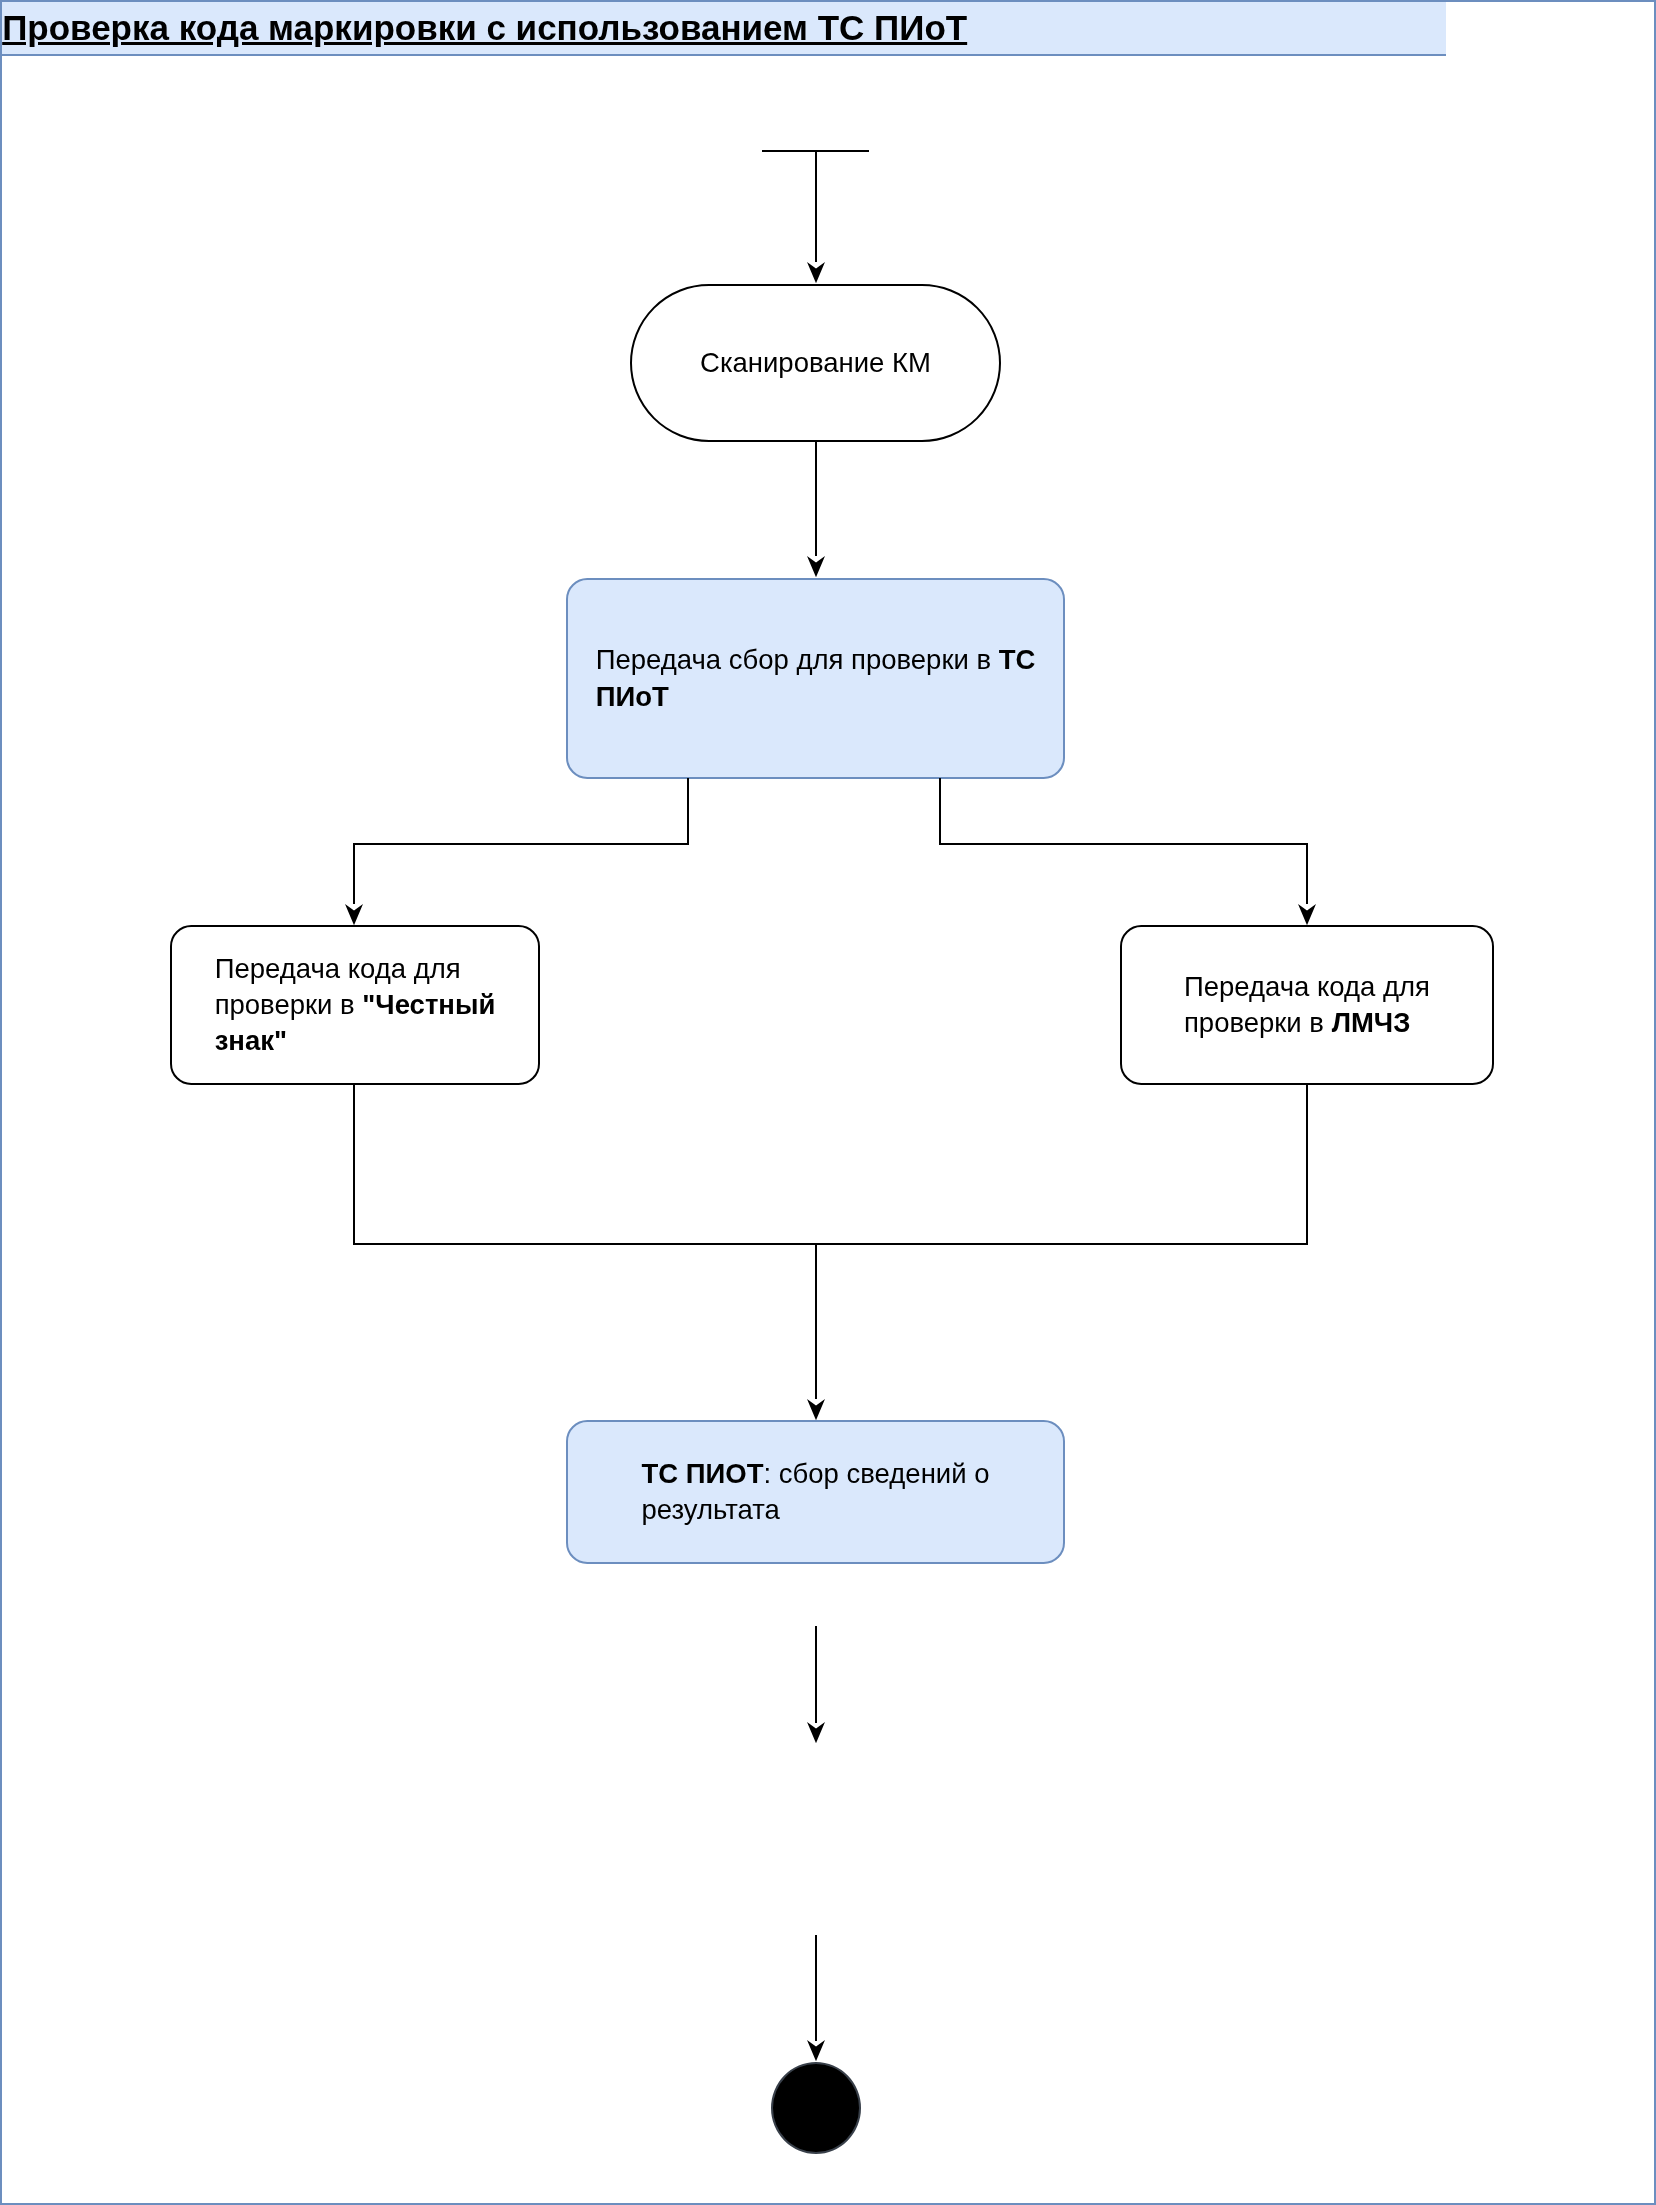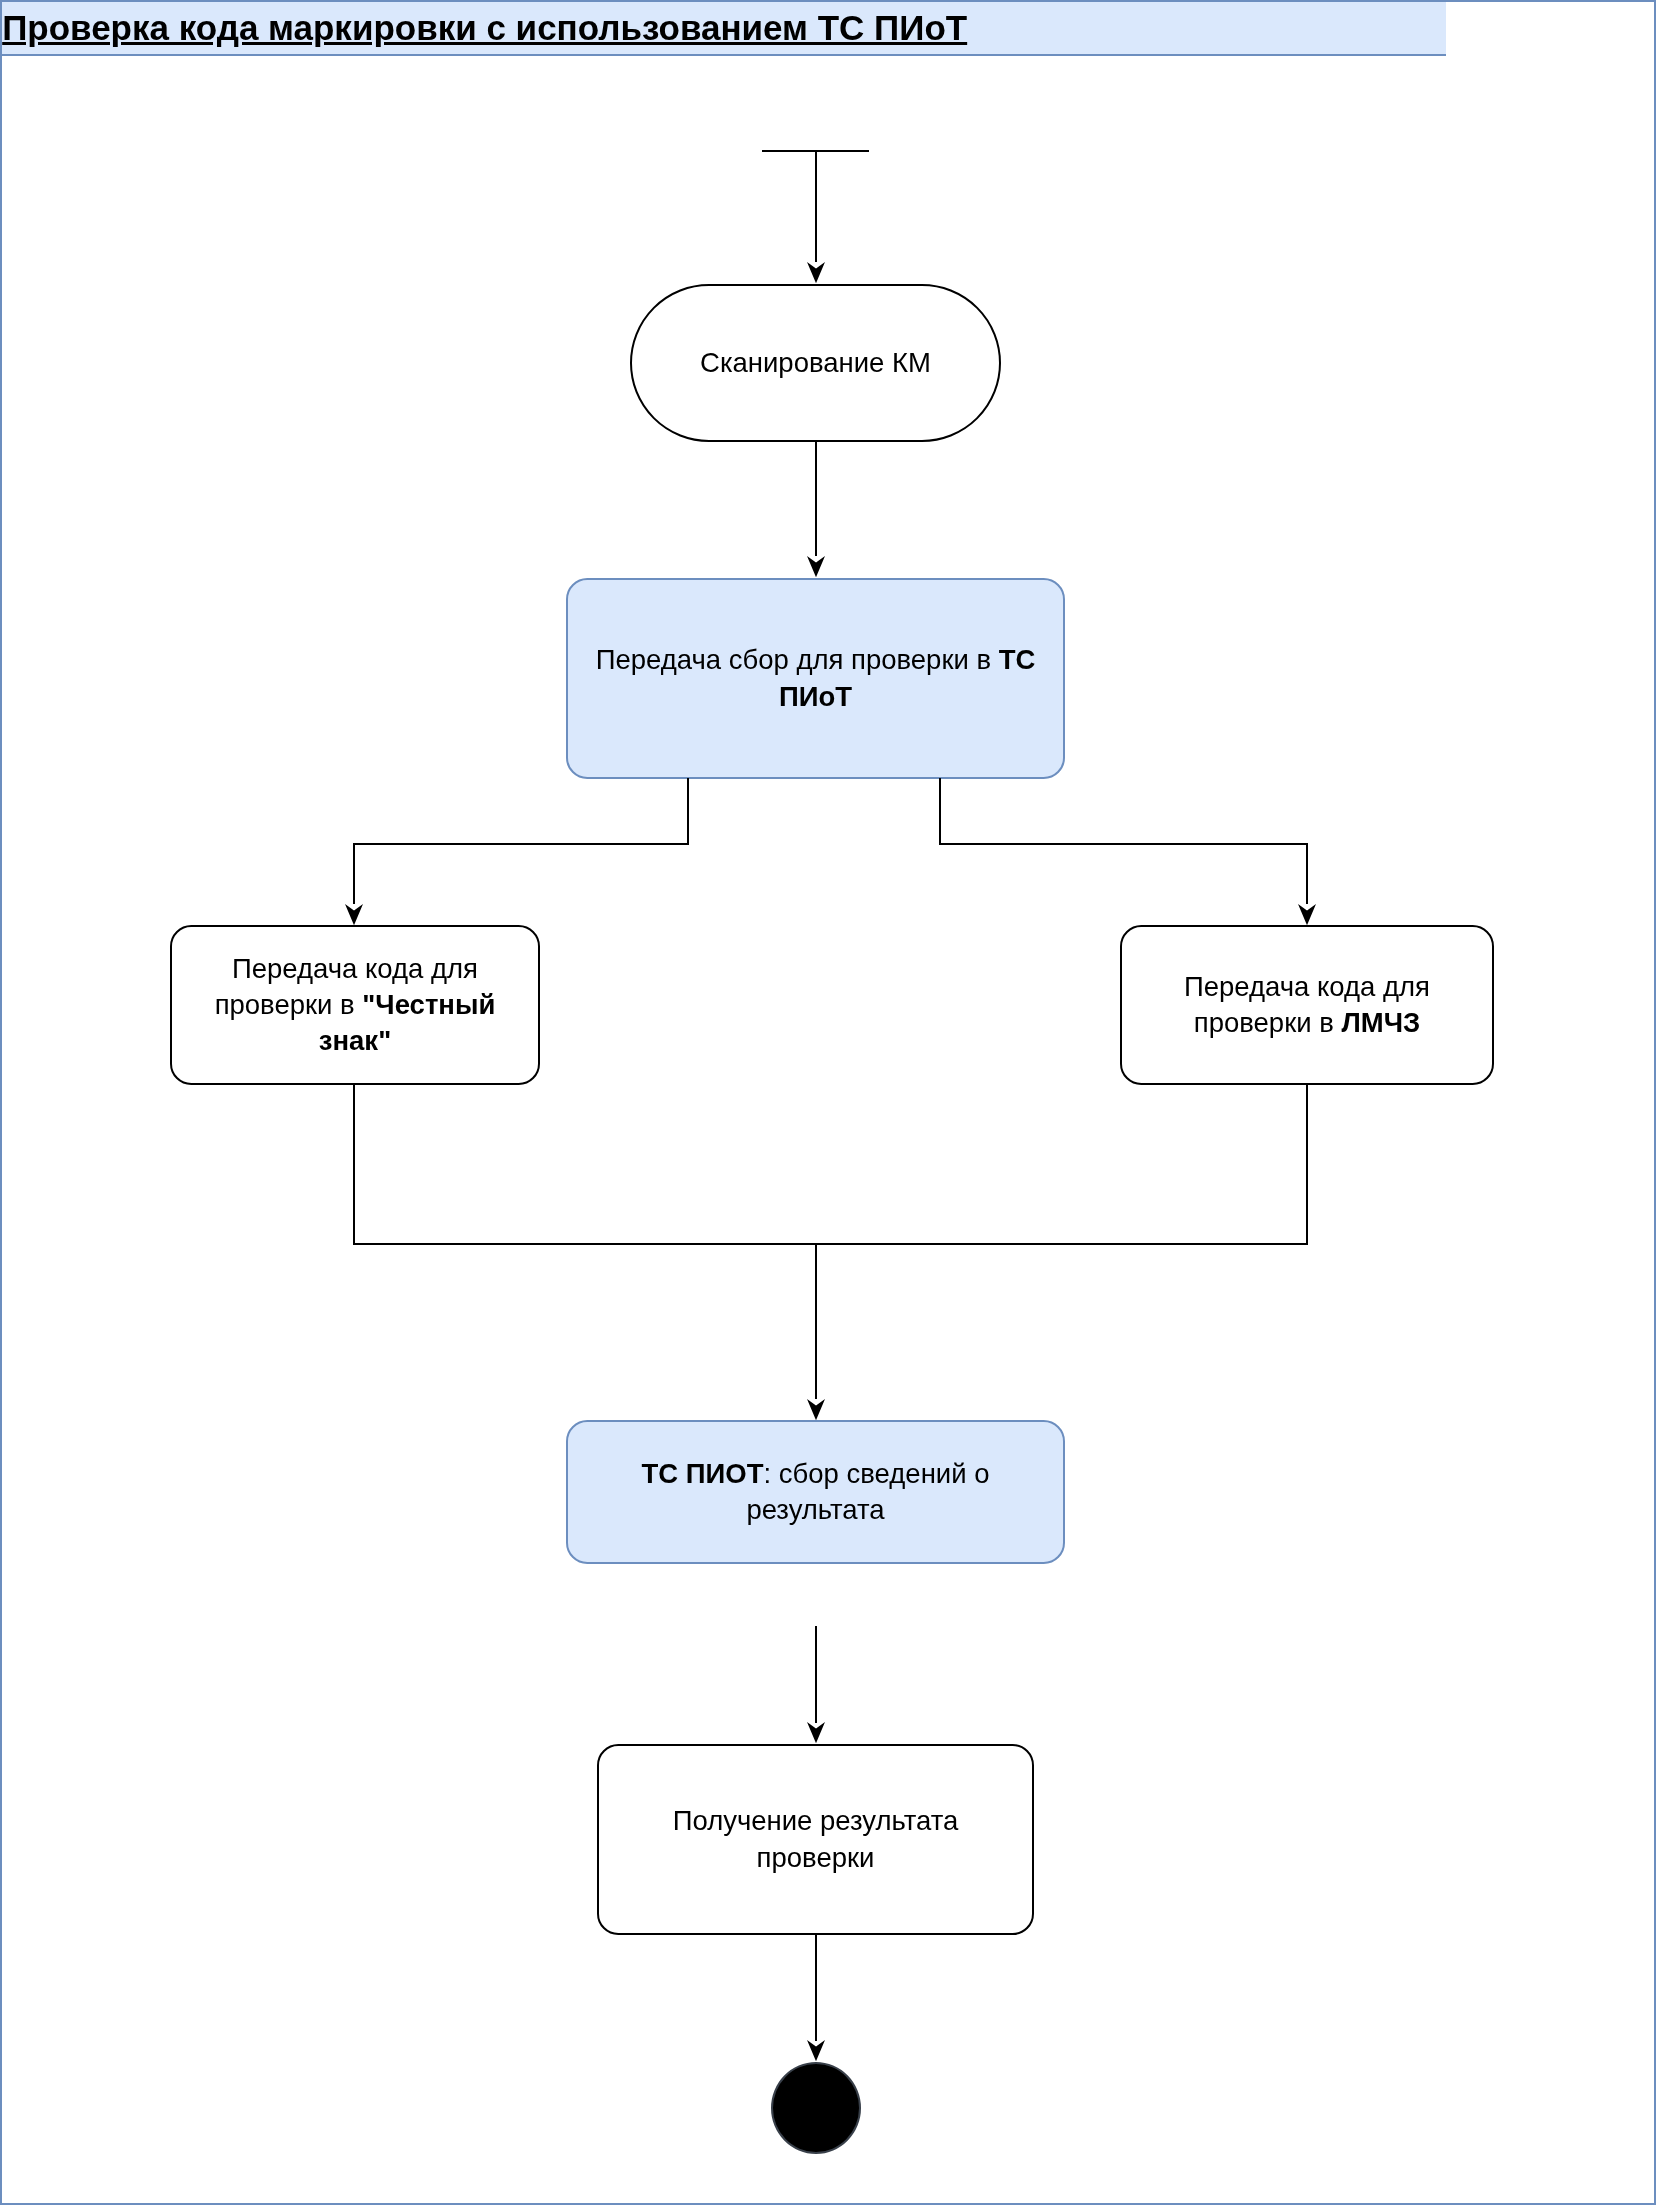--- a/index.html
+++ b/index.html
@@ -27,21 +27,21 @@
   }
   .vline { position:absolute; width:2.2px; background:#000; }
   .hline { position:absolute; height:2.2px; background:#000; }
   .ah {
     position:absolute; width:18px; height:21.3px; background:#000;
     clip-path:polygon(50% 100%, 0 0, 50% 30%, 100% 0);
   }
   .node {
     position:absolute; box-sizing:border-box;
     display:flex; align-items:center; justify-content:center;
-    text-align:center;
+    text-align:left;
     font-size:27.5px; line-height:1.32;
     padding:0 18.7px;
   }
   .blue  { background:#dae8fc; border:2.2px solid #6c8ebf; border-radius:21.3px; }
   .white { background:#ffffff; border:2.7px solid #000000; border-radius:21.3px; }
   .pill  { background:#ffffff; border:2.2px solid #000000; border-radius:79px; }
   .endnode {
     position:absolute; box-sizing:border-box;
     background:#000; border:2.7px solid #39404a; border-radius:50%;
   }
@@ -94,23 +94,20 @@
   <div class="vline" style="left:815px; top:1245px; height:154px;"></div>
   <div class="ah" style="left:807px; top:1399px;"></div>
 
   <div class="node blue" style="left:566px; top:1420px; width:499px; height:144px;">
     <div><b>ТС ПИОТ</b><span>: сбор сведений о</span><br><span>результата</span></div>
   </div>
 
   <div class="vline" style="left:815px; top:1626px; height:97px;"></div>
   <div class="ah" style="left:807px; top:1722px;"></div>
 
-  <div class="node white" style="left:597px; top:1744px; width:437px; height:191px;">
-    <div><span>Получение результата</span><br><span>проверки</span></div>
-  </div>
 
   <div class="vline" style="left:815px; top:1935px; height:106px;"></div>
   <div class="ah" style="left:807px; top:2040px;"></div>
 
   <div class="endnode" style="left:771px; top:2062px; width:90px; height:92px;"></div>
 
   <div class="frame"></div>
 </div>
 
 

